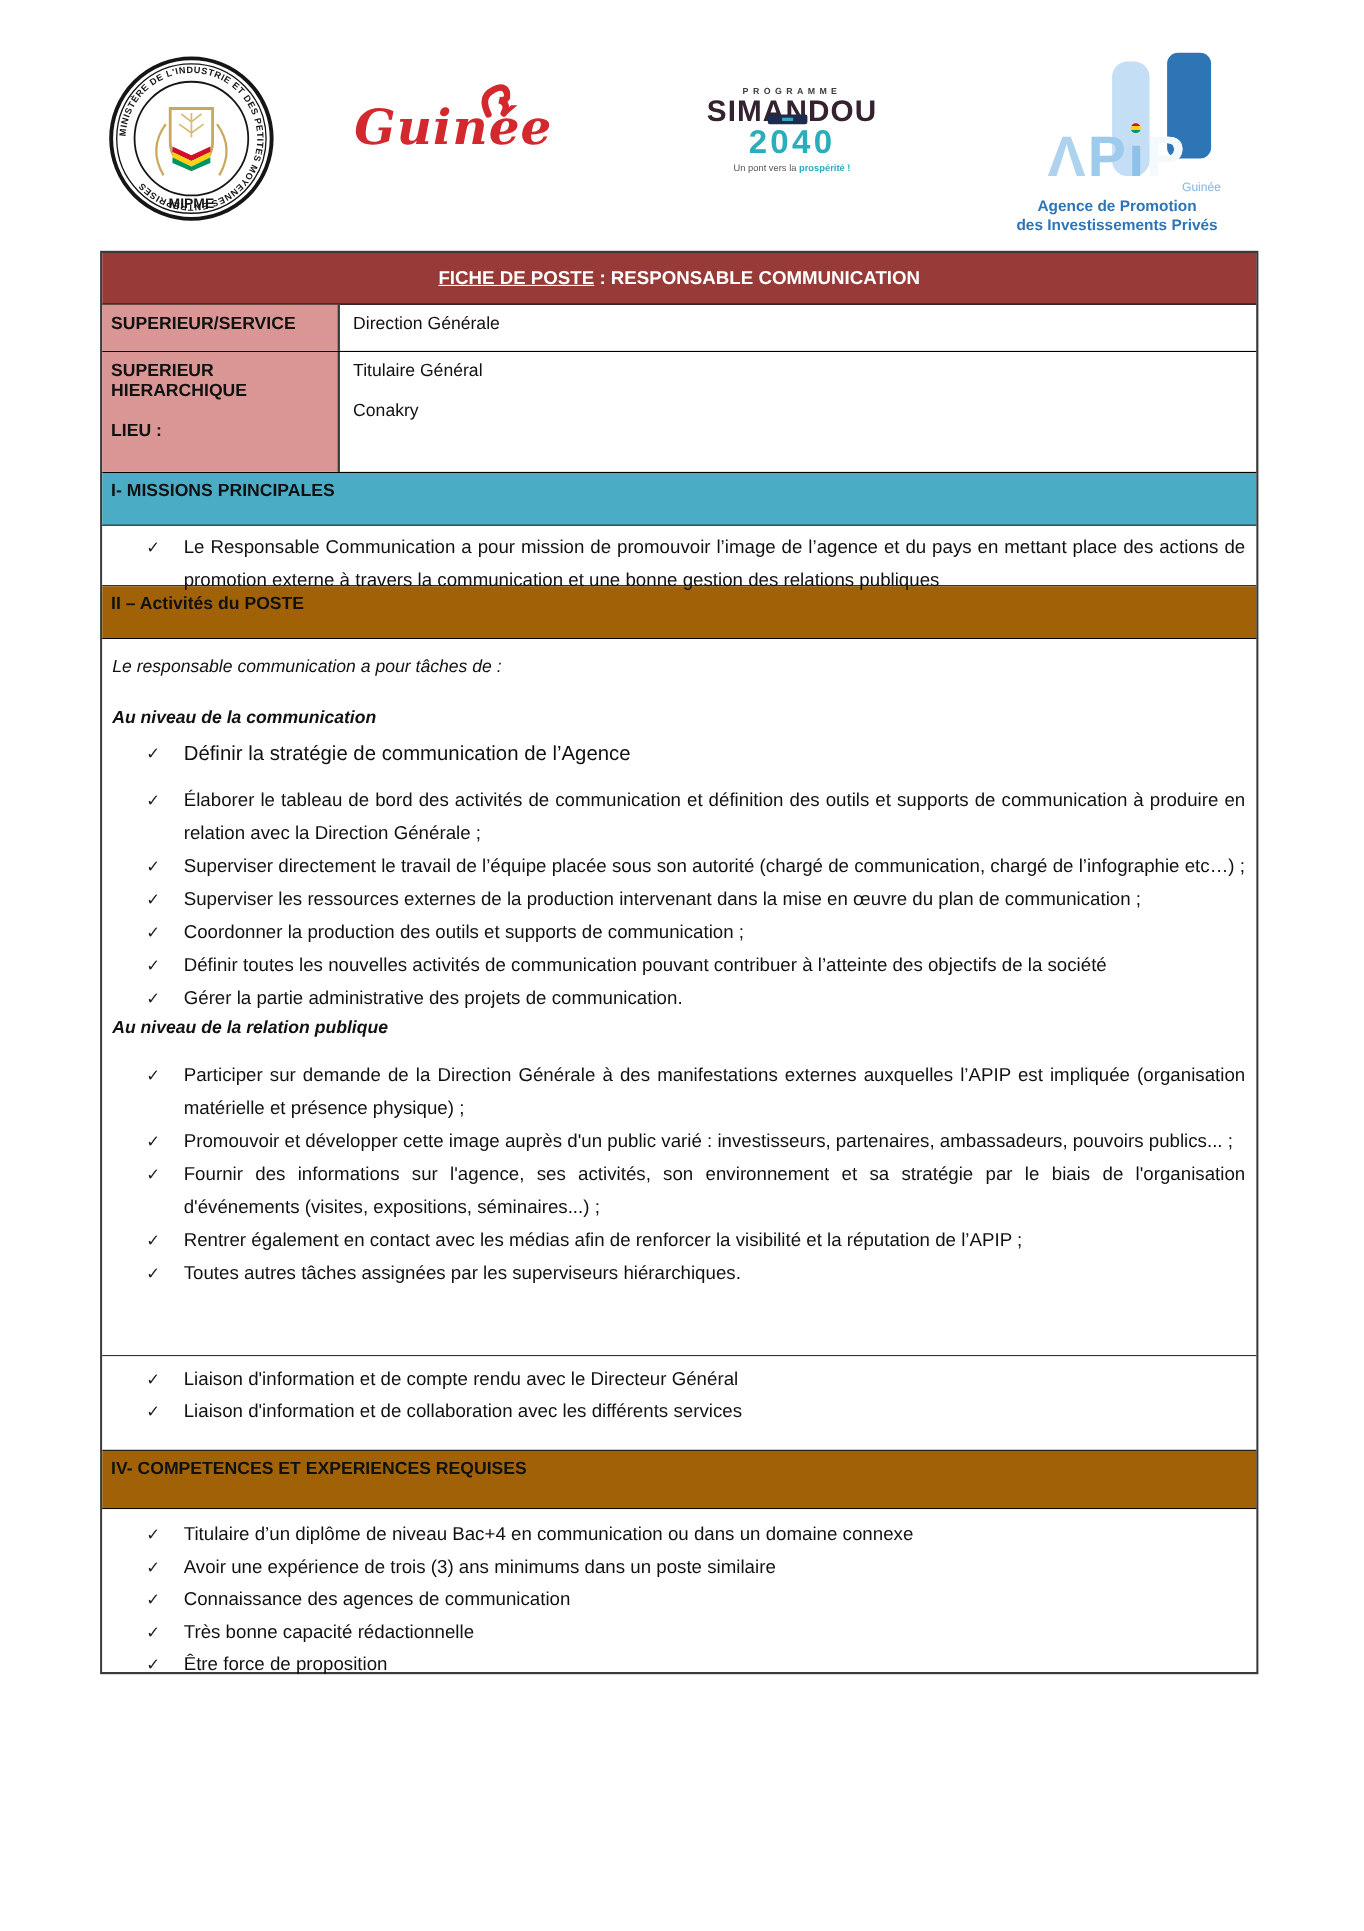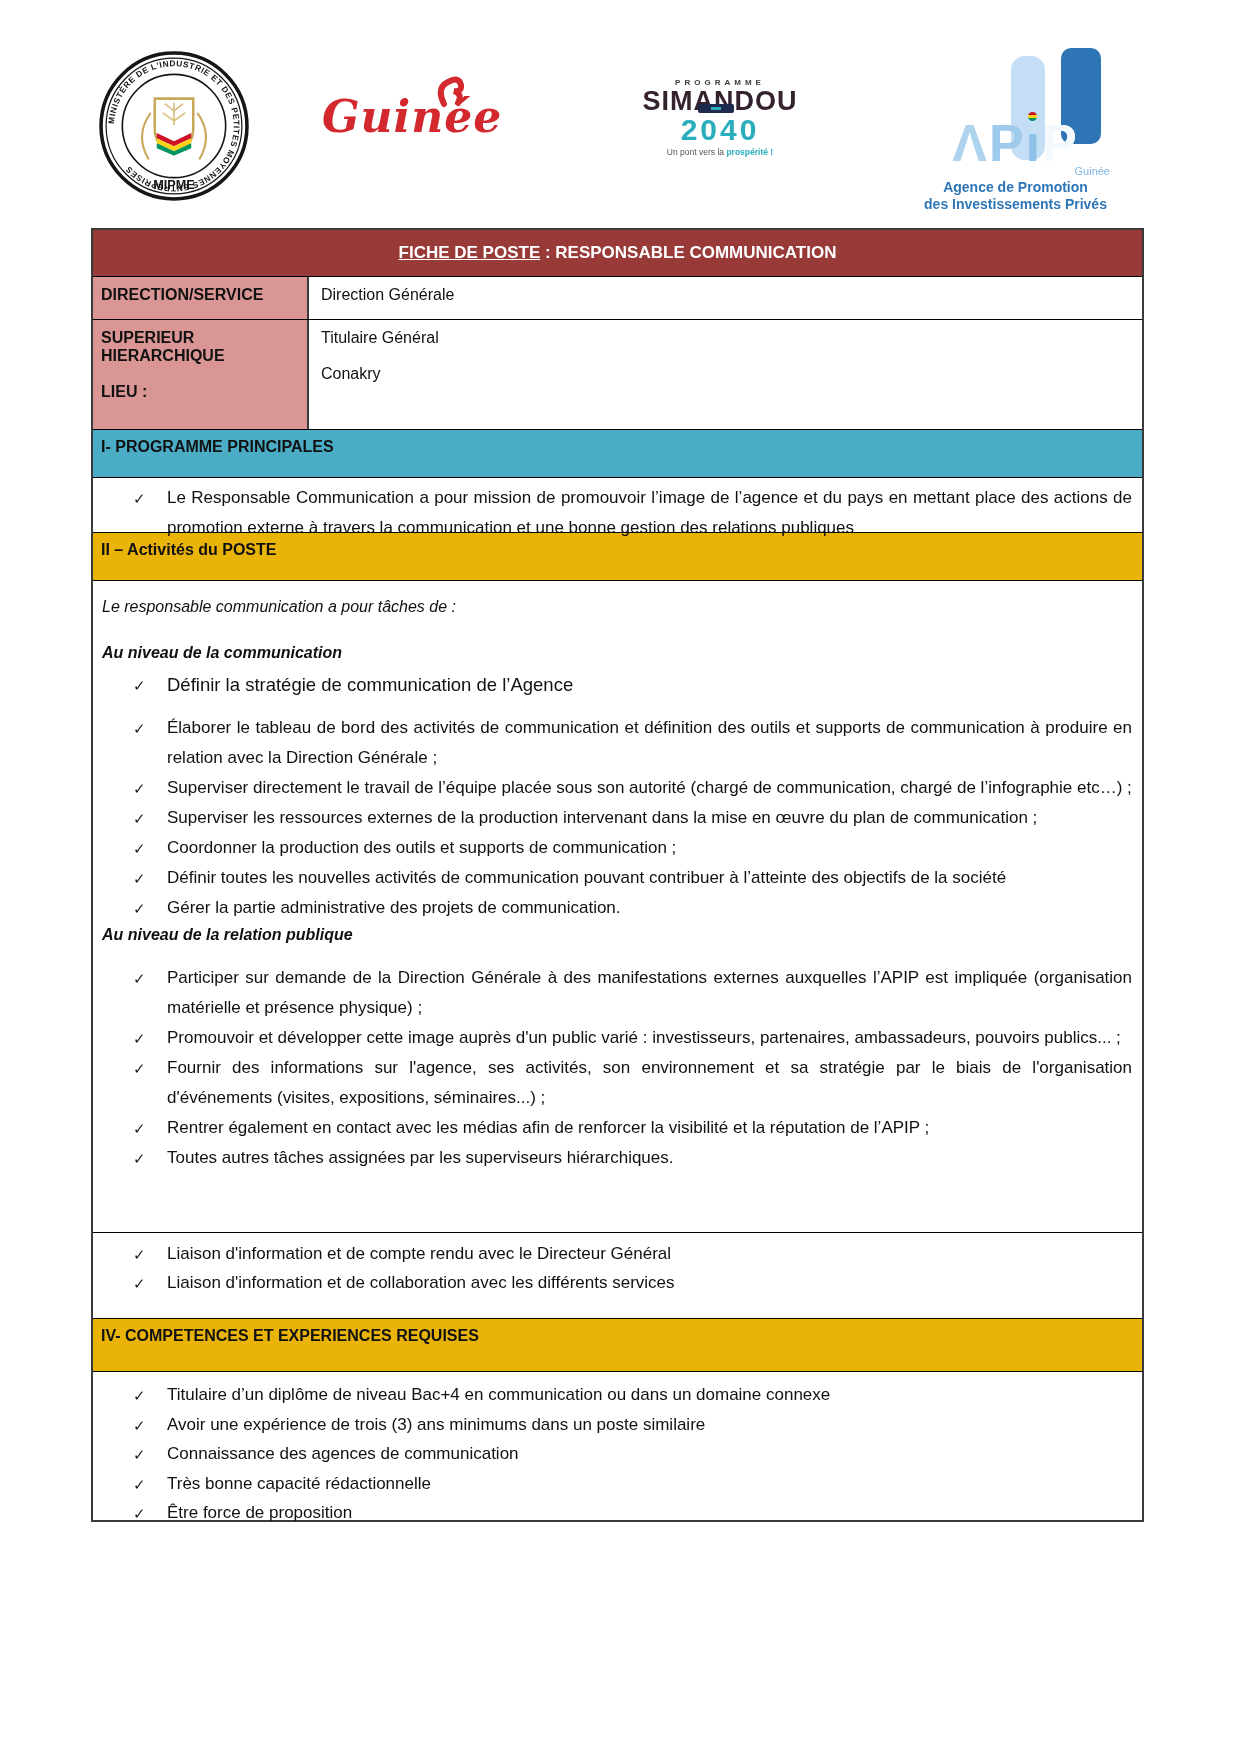--- a/index.html
+++ b/index.html
@@ -67,21 +67,21 @@
     width:216px; background:#d99694; border-right:2px solid #3a3a3a;
     font-weight:bold; font-size:16px; padding:9px 6px 0 8px;
   }
   .value-cell { flex:1; font-size:16px; padding:9px 8px 0 12px; }
   .r-direction { height:43px; }
   .r-sup { height:110px; }
   .line2 { margin-top:18px; }
 
   .sec-header { height:48px; font-weight:bold; font-size:16px; padding:8px 0 0 8px; }
   .teal { background:#4bacc6; }
-  .blue { background:#eab308;text-align:right; }
+  .blue { background:#a16207;text-align:right; }
   .h-missions { height:48px; }
   .h-activites { height:48px; }
   .h-liaison { height:52px; }
   .h-competences { height:53px; }
 
   .body-cell { background:#fff; font-size:17px; }
 
   .check-item { display:flex; text-align:justify; padding-right:10px; }
   .check-item .tick {
     flex:0 0 34px; margin-left:40px; text-align:left; color:#1c1c1c;
@@ -165,36 +165,36 @@
 
 <div id="sheet">
 
   <div class="row title-row">
     <div>
       <span class="u">FICHE DE POSTE</span><span> : RESPONSABLE COMMUNICATION</span>
     </div>
   </div>
 
   <div class="row r-direction">
-    <div class="label-cell">DIRECTION/SERVICE</div>
+    <div class="label-cell">SUPERIEUR/SERVICE</div>
     <div class="value-cell">Direction Générale</div>
   </div>
 
   <div class="row r-sup">
     <div class="label-cell">
       <div>SUPERIEUR HIERARCHIQUE</div>
       <div class="line2">LIEU :</div>
     </div>
     <div class="value-cell">
       <div>Titulaire Général</div>
       <div class="line2">Conakry</div>
     </div>
   </div>
 
-  <div class="row sec-header teal h-missions">I- PROGRAMME PRINCIPALES</div>
+  <div class="row sec-header teal h-missions">I- MISSIONS PRINCIPALES</div>
 
   <div class="row body-cell missions-body" style="display:block;">
     <div class="check-item">
       <span class="tick">✓</span>
       <span class="txt">Le Responsable Communication a pour mission de promouvoir l’image de l’agence et du pays en mettant place des actions de promotion externe à travers la communication et une bonne gestion des relations publiques</span>
     </div>
   </div>
 
   <div class="row sec-header blue h-activites">II – Activités du POSTE</div>
 

